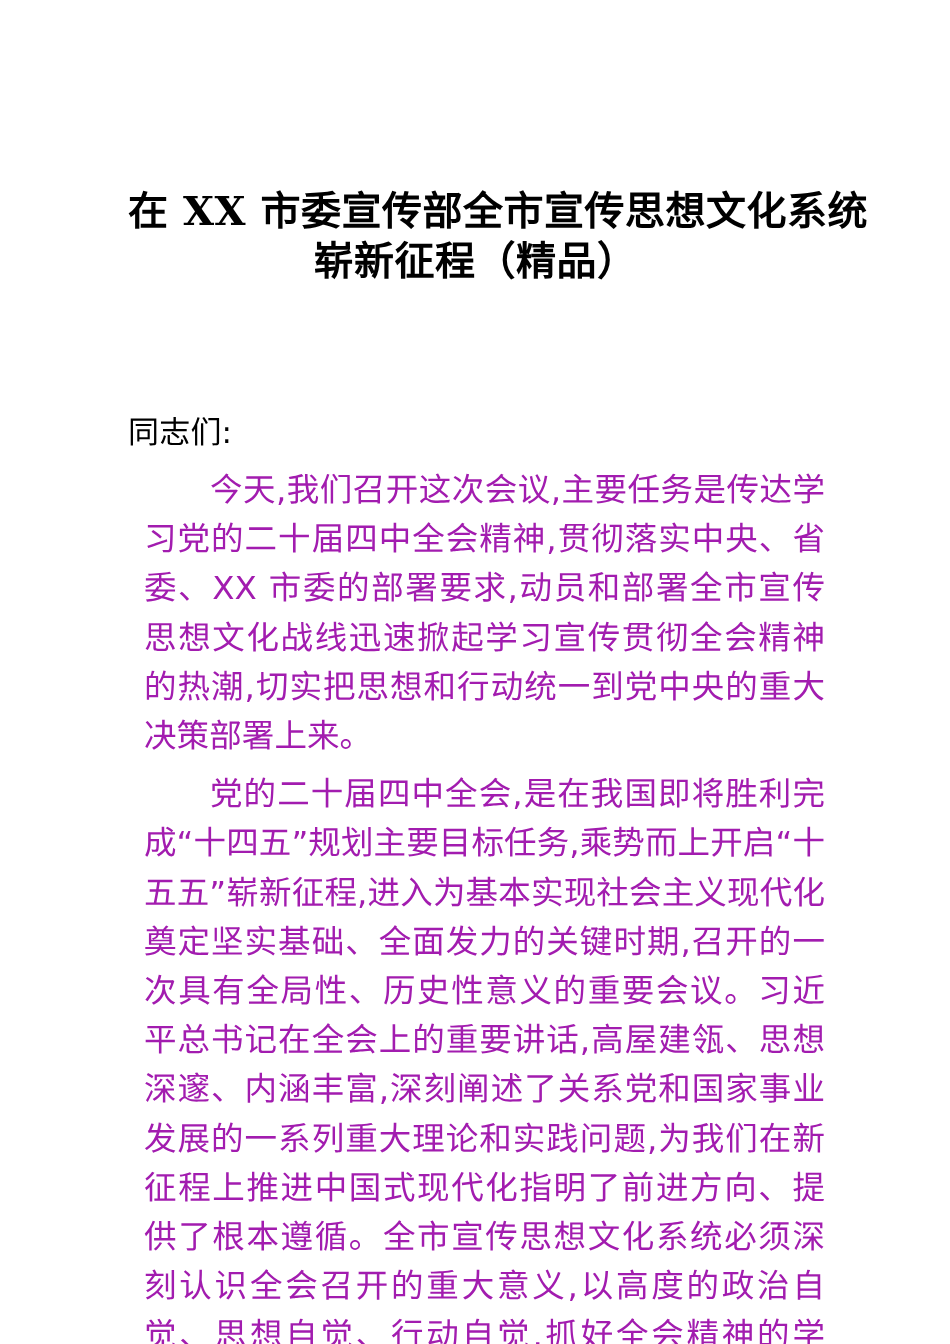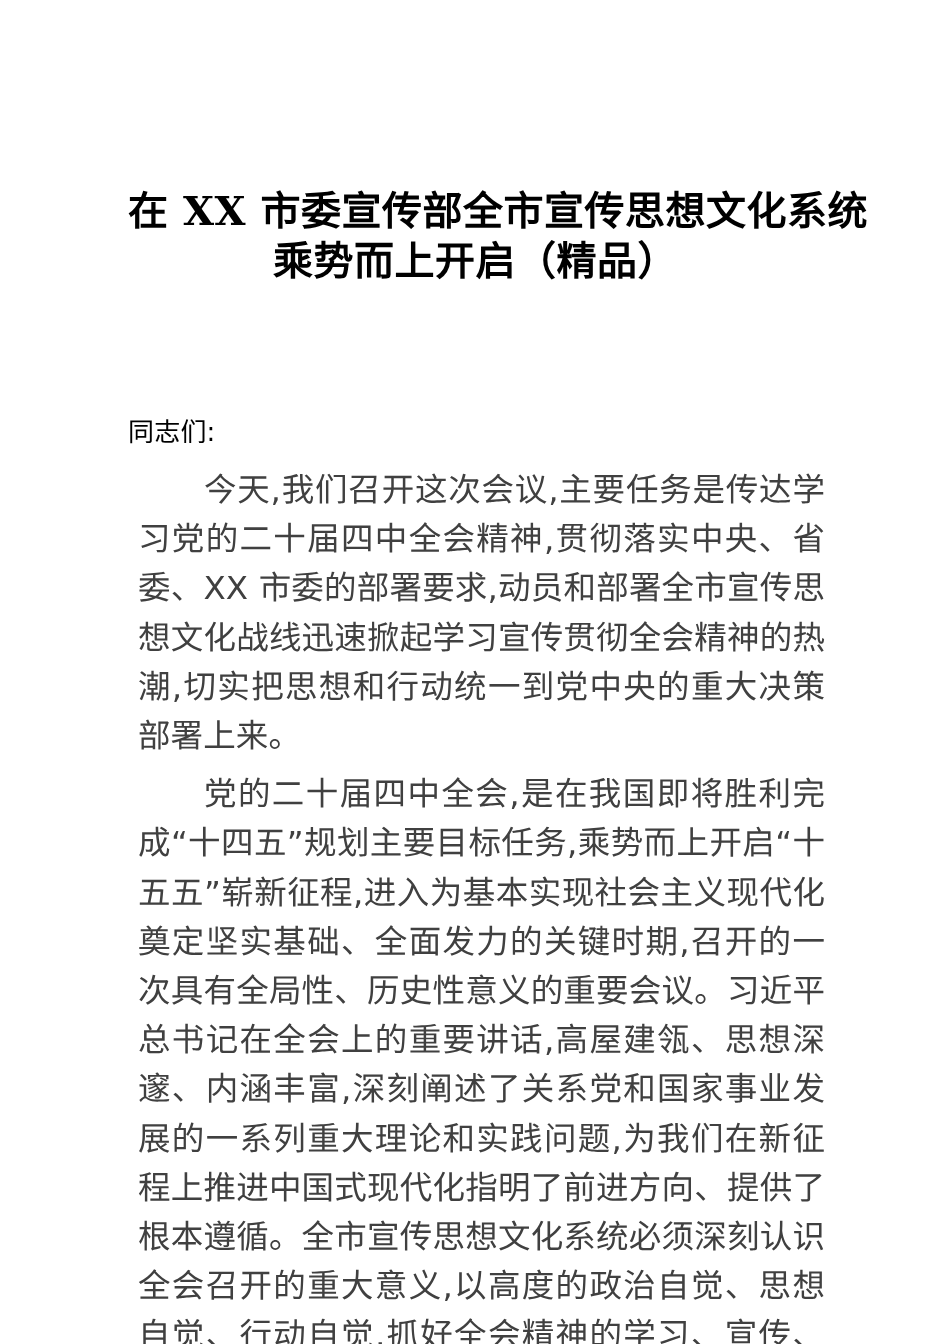--- a/index.html
+++ b/index.html
@@ -49,52 +49,52 @@
 
   
   .doc-body {
     position: absolute;
     left: 128px;
     top: 408px;
     width: 697px;
   }
 
   .salutation {
-    font-size: 26px;
+    font-size: 31px;
     line-height: 49px;
     letter-spacing: 0.2px;
     margin: 0 0 9px 0;
     text-align: left;
     white-space: nowrap;
   }
 
   .para {
     font-size: 32.5px;
     line-height: 49.2px;
     letter-spacing: 0.1px;
-    margin: 0 0 9px 10px;
+    margin: 0 0 9px 16px;
     text-align: justify;
     text-align-last: left;
     text-justify: inter-character;
     text-indent: 66px;
     word-break: break-all;
-    color: #404040;
+    color: #a21caf;
   }
   .para:last-child {
     margin-bottom: 0;
   }
 </style>
 </head>
 <body>
 
 <div class="page">
 
   <div class="doc-title">
     <span class="tline">在 XX 市委宣传部全市宣传思想文化系统</span>
-    <span class="tline">乘势而上开启（精品）</span>
+    <span class="tline">崭新征程（精品）</span>
   </div>
 
   <div class="doc-body">
     <p class="salutation">同志们:</p>
     <p class="para">今天,我们召开这次会议,主要任务是传达学习党的二十届四中全会精神,贯彻落实中央、省委、XX 市委的部署要求,动员和部署全市宣传思想文化战线迅速掀起学习宣传贯彻全会精神的热潮,切实把思想和行动统一到党中央的重大决策部署上来。</p>
     <p class="para">党的二十届四中全会,是在我国即将胜利完成“十四五”规划主要目标任务,乘势而上开启“十五五”崭新征程,进入为基本实现社会主义现代化奠定坚实基础、全面发力的关键时期,召开的一次具有全局性、历史性意义的重要会议。习近平总书记在全会上的重要讲话,高屋建瓴、思想深邃、内涵丰富,深刻阐述了关系党和国家事业发展的一系列重大理论和实践问题,为我们在新征程上推进中国式现代化指明了前进方向、提供了根本遵循。全市宣传思想文化系统必须深刻认识全会召开的重大意义,以高度的政治自觉、思想自觉、行动自觉,抓好全会精神的学习、宣传、贯彻和落实。下面,我讲三点意见。</p>
   </div>
 
 </div>
 

